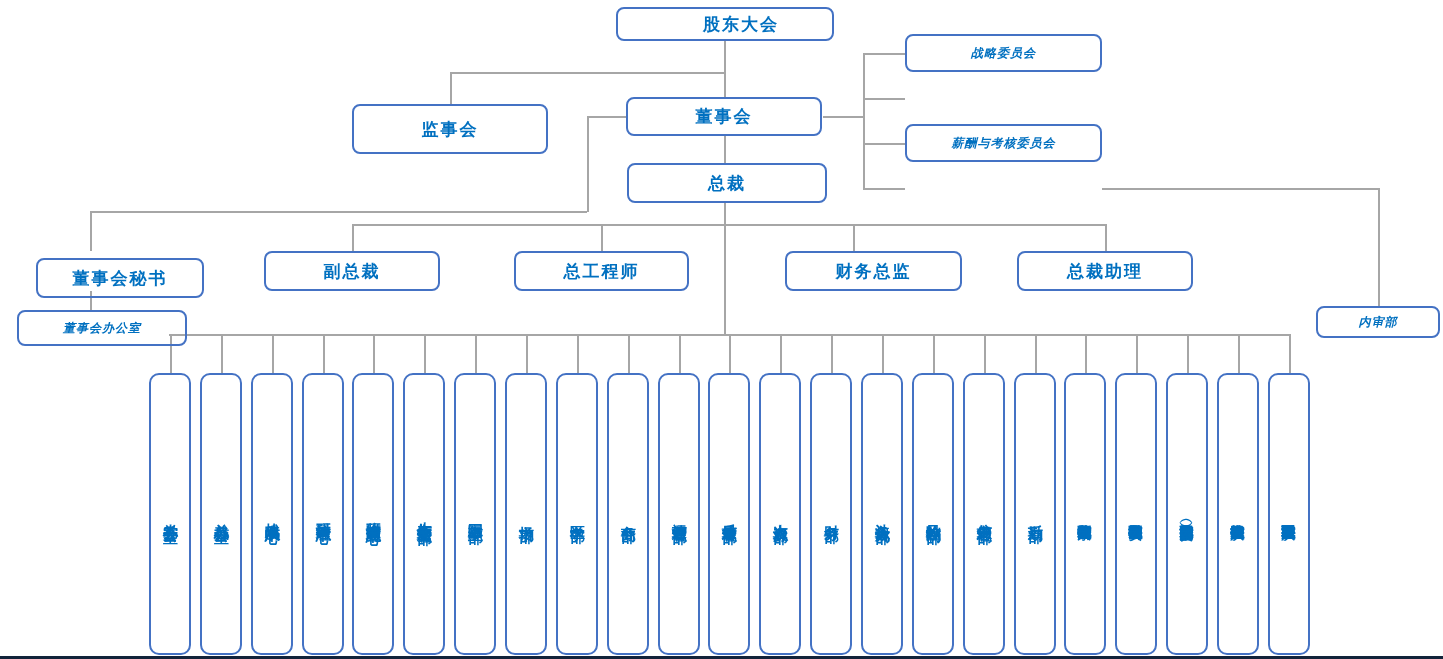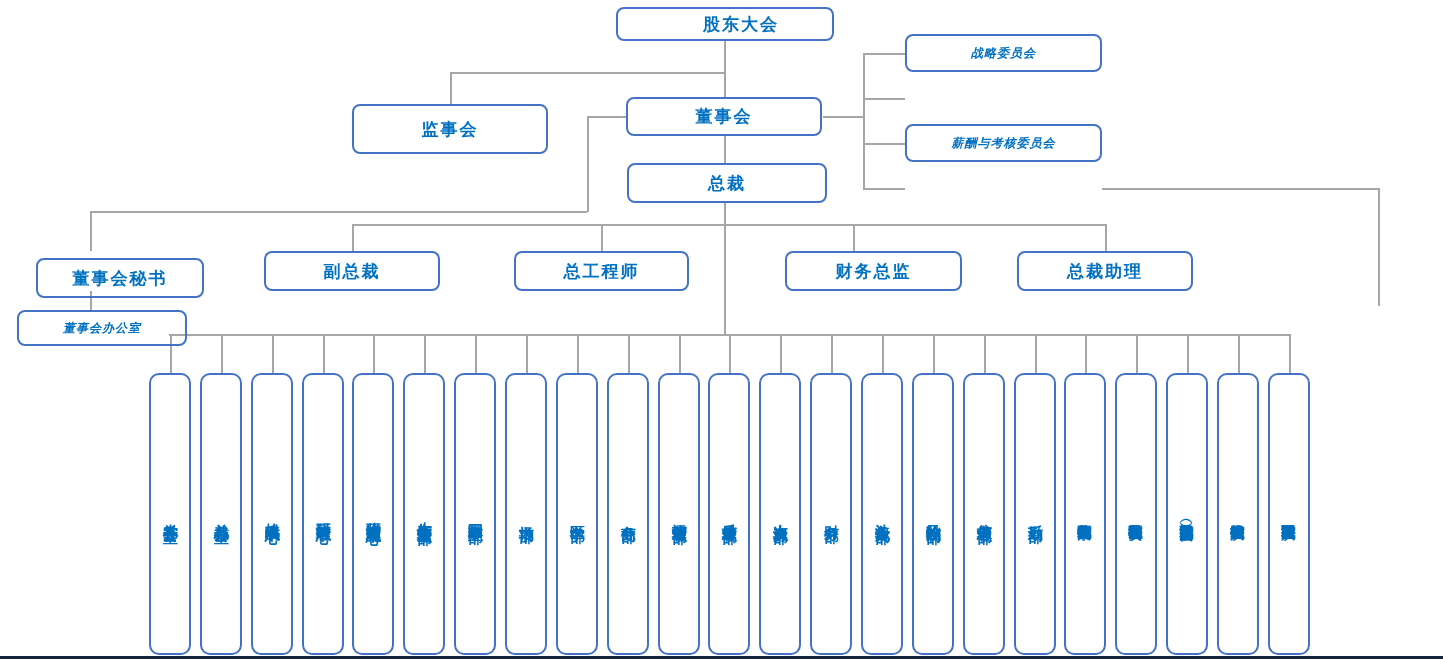--- a/index.html
+++ b/index.html
@@ -90,20 +90,21 @@
   <div class="node small" style="left:905px;top:34px;width:197px;height:38px;">战略委员会</div>
   <div class="node small" style="left:905px;top:124px;width:197px;height:38px;">薪酬与考核委员会</div>
 
   <div class="node" style="left:8px;top:258px;width:168px;height:40px;margin-left:28px;">董事会秘书</div>
   <div class="node" style="left:264px;top:251px;width:176px;height:40px;">副总裁</div>
   <div class="node" style="left:514px;top:251px;width:175px;height:40px;">总工程师</div>
   <div class="node" style="left:765px;top:251px;width:177px;height:40px;margin-left:20px;">财务总监</div>
   <div class="node" style="left:1017px;top:251px;width:176px;height:40px;">总裁助理</div>
 
   <div class="node small" style="left:17px;top:310px;width:170px;height:36px;">董事会办公室</div>
+  <div class="node small" style="left:1316px;top:306px;width:124px;height:32px;">内审部</div>
 
   <div class="node vnode" style="left:149px;">党委办公室</div>
   <div class="node vnode" style="left:200px;">总裁办公室</div>
   <div class="node vnode" style="left:251px;">战略发展中心</div>
   <div class="node vnode" style="left:302px;">科研管理中心</div>
   <div class="node vnode" style="left:352px;">临床研究管理中心</div>
   <div class="node vnode" style="left:403px;">生产与安全管理部</div>
   <div class="node vnode" style="left:454px;">国际事业部</div>
   <div class="node vnode" style="left:505px;">市场部</div>
   <div class="node vnode" style="left:556px;">医学部</div>

